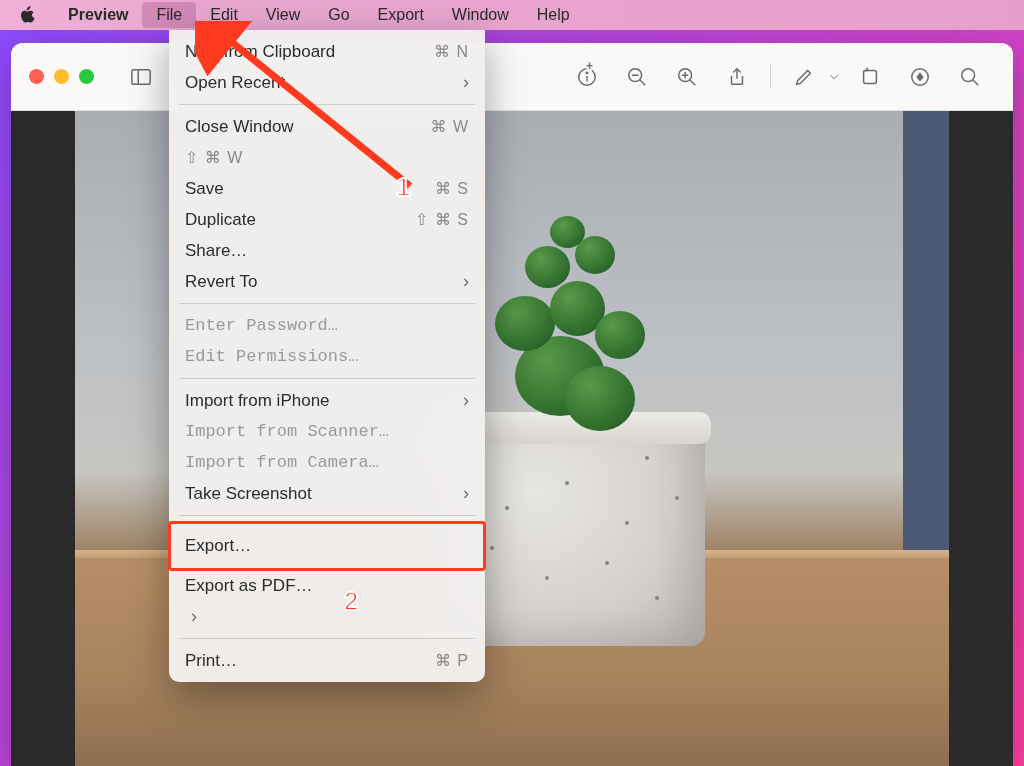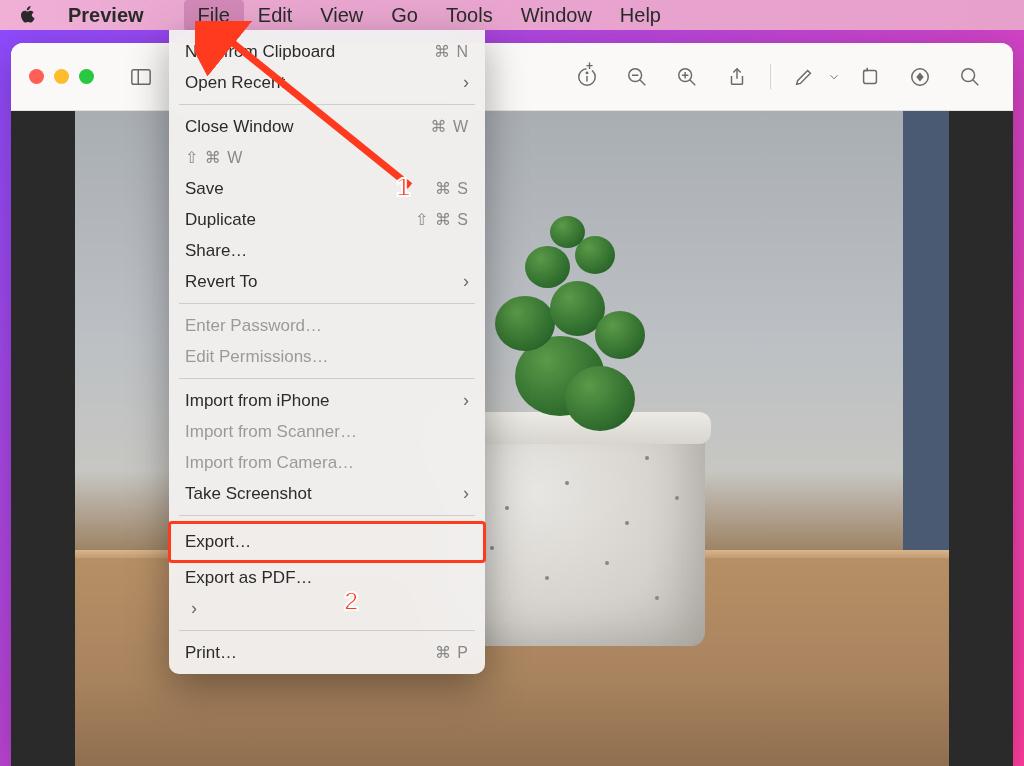--- a/index.html
+++ b/index.html
@@ -6,29 +6,28 @@
   body {
     width: 1024px; height: 766px;
     font-family: -apple-system, "Helvetica Neue", Arial, sans-serif;
     background: linear-gradient(135deg, #8c4bff 0%, #ff3e9e 100%);
     overflow: hidden; position: relative;
   }
   
   .menubar {
     height: 30px; display: flex; align-items: center;
     background: linear-gradient(to right, #f0b0d6 0%, #e9a7d0 20%, #e6a0cb 100%);
-    padding: 0 18px; font-size: 20px; color: #2a2a2a;
+    padding: 0 18px; font-size: 16px; color: #2a2a2a;
     position: relative; z-index: 50;
   }
   .apple-logo { width: 18px; height: 18px; margin-right: 18px; }
   .menubar .menu-item { padding: 4px 14px; cursor: default; border-radius: 4px; }
   .menubar .menu-item.appname { font-weight: 700; }
   .menubar .menu-item.open {
     background: rgba(180,100,150,0.45);
-    margin-left: 26px;
   }
   
   .window {
     position: absolute; top: 43px; left: 11px; right: 11px; bottom: 0;
     background: #f7f6f5; border-radius: 12px 12px 0 0;
     box-shadow: 0 10px 40px rgba(0,0,0,0.25);
     overflow: hidden;
   }
   .titlebar {
     height: 68px; background: rgba(250,249,248,0.9);
@@ -92,28 +91,28 @@
   .dropdown {
     position: absolute; top: 30px; left: 169px; width: 316px;
     background: rgba(242,240,238,0.97); backdrop-filter: blur(20px);
     border-radius: 0 0 10px 10px; box-shadow: 0 14px 40px rgba(0,0,0,0.35);
     padding: 6px 0; z-index: 100; font-size: 17px;
   }
   .dropdown .row {
     display: flex; align-items: center; height: 31px;
     padding: 0 16px; color: #2b2b2b; position: relative;
   }
-  .dropdown .row.disabled { color: #9b9a98; }
+  .dropdown .row.disabled { color: #9b9a98; font-family: Liberation Mono, monospace; }
   .dropdown .row .label { flex: 1; white-space: nowrap; }
   .dropdown .row .shortcut { color: #8a8988; font-size: 16px; letter-spacing: 1px; white-space: nowrap; }
   .dropdown .row .chev { width: 12px; text-align: right; color: #6b6a69; font-size: 18px; }
   .dropdown .sep { height: 1px; background: #cfcdca; margin: 6px 10px; }
   .dropdown .row.boxed {
     outline: 3px solid #ff3b1f; outline-offset: -2px; border-radius: 3px;
-    height: 40px;
+    height: 48px;
   }
   
   .arrow {
     position: absolute; top: 21px; left: 195px; width: 230px; height: 175px;
     z-index: 120; pointer-events: none;
   }
   .num-badge {
     position: absolute; z-index: 130;
     font-weight: 800; font-size: 26px; color: #ff3a1e;
     -webkit-text-stroke: 2px #fff; text-stroke: 2px #fff;
@@ -125,21 +124,21 @@
 
 <div class="menubar">
   <svg class="apple-logo" viewBox="0 0 20 24">
       <path fill="#2a2a2a" d="M16.4 12.7c0-2.8 2.3-4.1 2.4-4.2-1.3-1.9-3.3-2.2-4-2.2-1.7-.2-3.3 1-4.2 1s-2.2-1-3.6-1C4.9 6.3 2 8 2 12.1c0 1.3.2 2.6.7 3.9.6 1.8 2.9 6.2 5.3 6.1 1.2 0 2-0.8 3.5-0.8s2.1.8 3.5.8c2.4 0 4.5-4 5.1-5.8-3.2-1.5-3.7-3.4-3.7-3.6zM13.3 3.8C14.3 2.6 14.9 1 14.7 0c-1.3.1-2.8.9-3.7 2-0.8 1-1.5 2.5-1.3 3.9 1.4.1 2.7-.8 3.6-2.1z"></path>
     </svg>
   <div class="menu-item appname">Preview</div>
   <div class="menu-item open">File</div>
   <div class="menu-item">Edit</div>
   <div class="menu-item">View</div>
   <div class="menu-item">Go</div>
-  <div class="menu-item">Tools</div>
+  <div class="menu-item">Export</div>
   <div class="menu-item">Window</div>
   <div class="menu-item">Help</div>
 </div>
 
 <div class="window">
   <div class="titlebar">
     <div class="traffic">
       <div class="dot red"></div>
       <div class="dot yellow"></div>
       <div class="dot green"></div>

